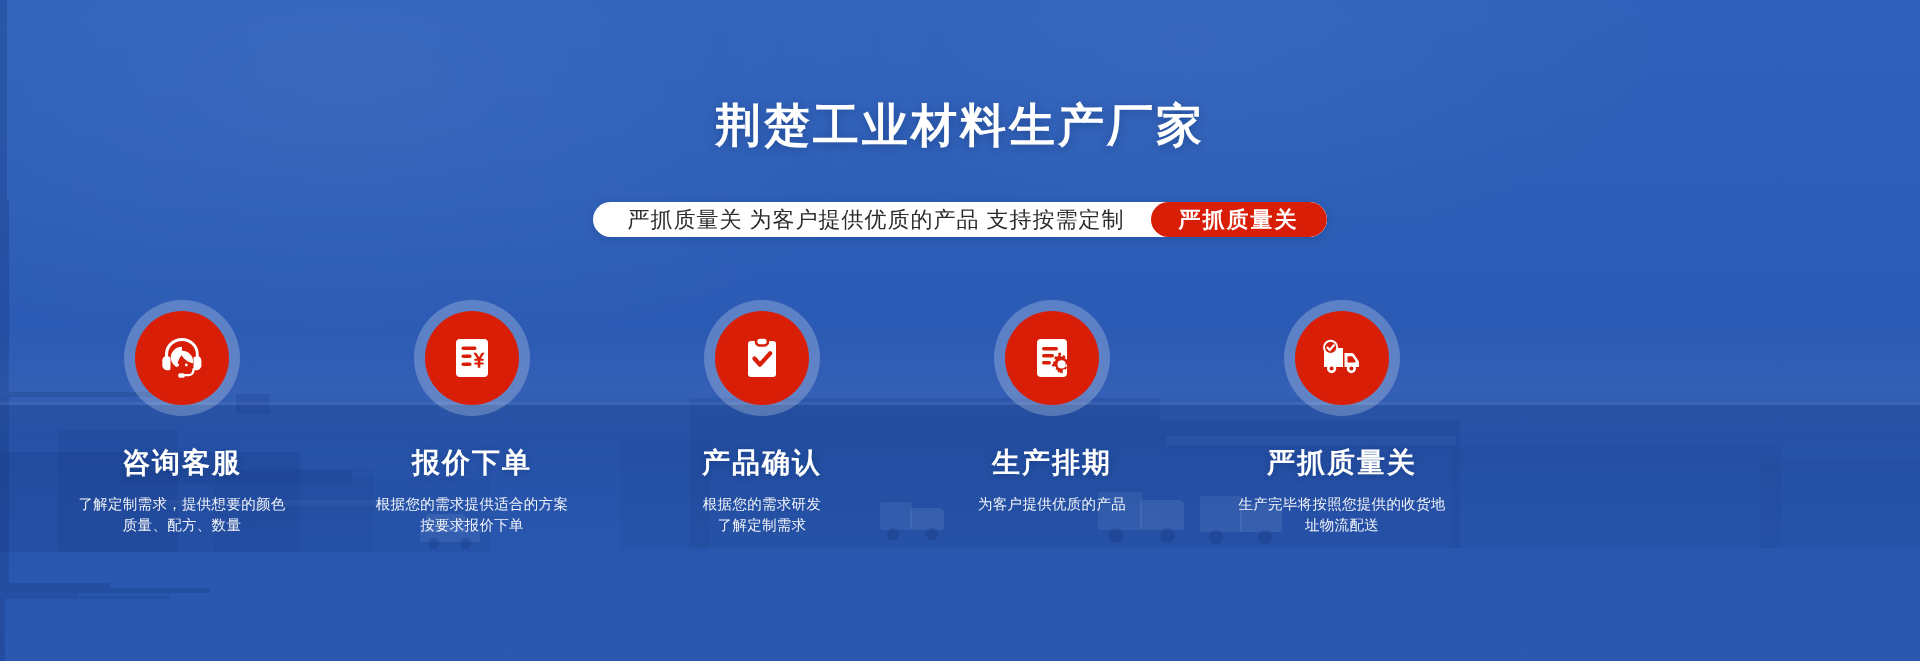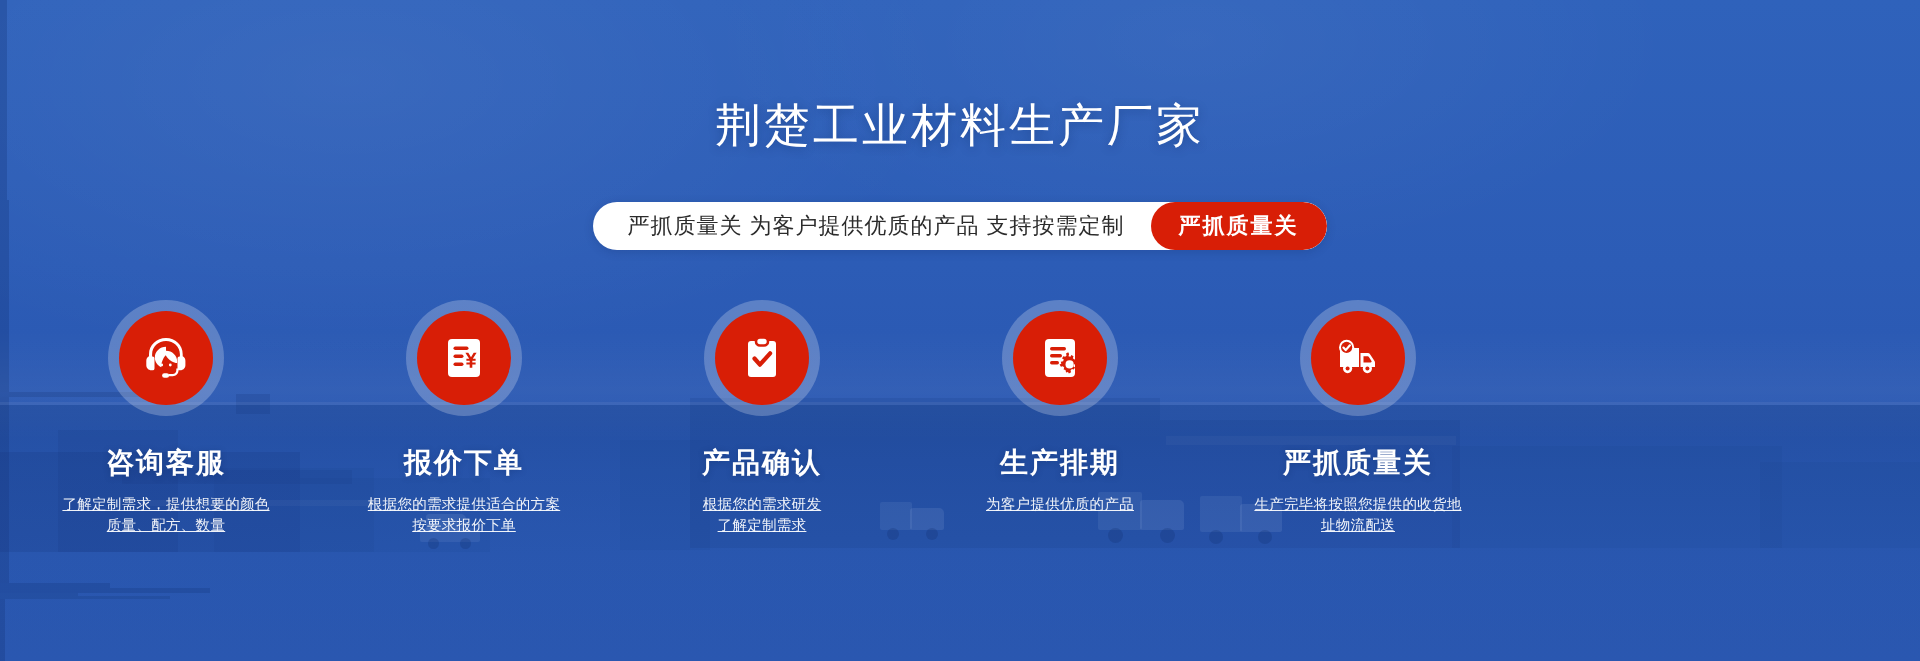--- a/index.html
+++ b/index.html
@@ -63,34 +63,34 @@
   .truck .cab  { position:absolute; background:rgba(200,218,245,0.13); border-radius:3px 5px 2px 2px; }
   .truck .box  { position:absolute; background:rgba(190,210,242,0.11); border-radius:2px; }
   .truck .whl  { position:absolute; background:rgba(14,44,104,0.26); border-radius:50%; }
 
   
   .title {
     position:absolute; top:95px; left:0; width:1920px;
     text-align:center;
     color:#ffffff;
     font-size:46px;
-    font-weight:normal;
+    font-weight:bold;
     letter-spacing:3px;
     text-shadow:0 2px 10px rgba(10,35,85,0.35);
     white-space:nowrap;
   }
 
   
   .pill-wrap {
     position:absolute; top:202px; left:0; width:1920px;
     display:flex; justify-content:center;
   }
   .pill {
     display:flex; align-items:stretch;
-    height:48px;
+    height:35px;
     background:#ffffff;
     border-radius:26px;
     overflow:hidden;
     box-shadow:0 2px 10px rgba(10,35,85,0.18);
   }
   .pill-text {
     display:flex; align-items:center;
     padding:0 26px 0 34px;
     color:#2b2b2b;
     font-size:22px;
@@ -107,21 +107,21 @@
     letter-spacing:2px;
     border-radius:26px;
     white-space:nowrap;
     cursor:pointer;
   }
 
   
   .steps {
     position:absolute; top:300px; left:0; width:1524px;
     display:flex; justify-content:center;
-    gap:38px;
+    gap:30px;
   }
   .step {
     width:260px;
     display:flex; flex-direction:column; align-items:center;
   }
   .circle-ring {
     width:116px; height:116px;
     border-radius:50%;
     background:rgba(255,255,255,0.23);
     display:flex; align-items:center; justify-content:center;
@@ -143,21 +143,20 @@
     white-space:nowrap;
     text-shadow:0 1px 6px rgba(10,35,85,0.30);
   }
   .step-desc {
     color:rgba(255,255,255,0.93);
     font-size:14.5px;
     line-height:1.45;
     text-align:center;
     white-space:pre-line;
     letter-spacing:0.3px;
-    text-decoration:underline;
   }
 </style>
 </head>
 <body>
 
 <div id="banner">
 
   <div class="bg-layer">
 
     <div class="haze"></div>

